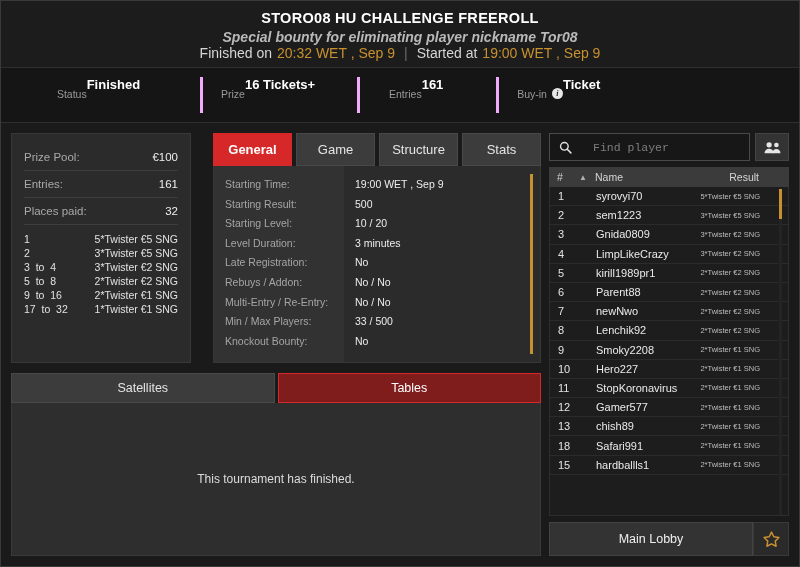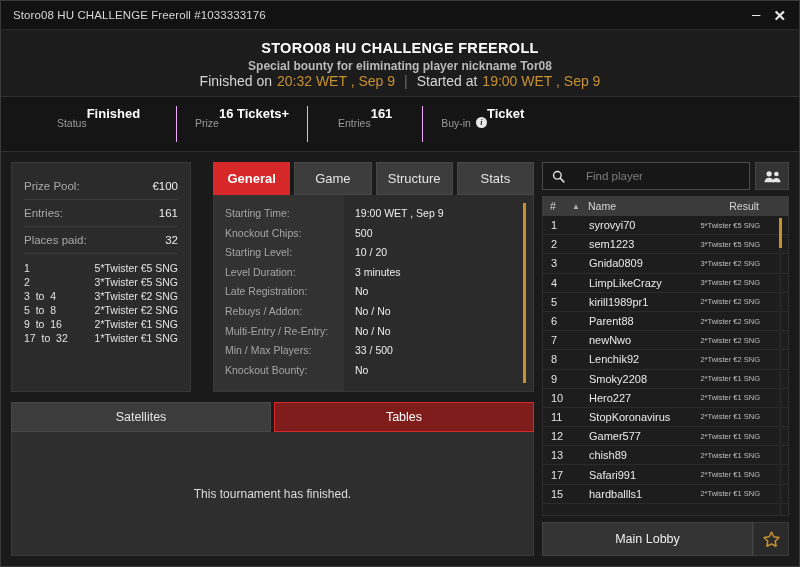--- a/index.html
+++ b/index.html
@@ -41,40 +41,40 @@
     display: flex; flex-direction: column;
     align-items: center; justify-content: center;
     border-bottom: 1px solid #2e2e2e;
     padding-top: 2px;
   }
   .hdr-title {
     font-size: 14.5px; font-weight: bold; color: #ffffff;
     letter-spacing: .3px; margin-bottom: 3px;
   }
   .hdr-sub {
-    font-size: 12px; color: #b9b9b9; font-weight: bold; 
+    font-size: 14px; color: #b9b9b9; font-weight: bold;  font-style: italic;
   }
   .hdr-times { font-size: 14px; color: #d6d6d6; display: flex; align-items: center; gap: 5px; }
   .amber { color: #c8912f; }
   .sep-pipe { color: #6a6a6a; padding: 0 4px; }
 
   
   .status-strip {
     flex: 0 0 55px;
     background: #151515;
     display: flex; align-items: center;
     padding: 0 20px;
     border-bottom: 1px solid #2e2e2e;
   }
   .stat-cell {
     padding: 0 18px; height: 36px;
     display: flex; flex-direction: row; justify-content: center;
     position: relative;
   }
-  .stat-cell + .stat-cell { border-left: 1px solid #f0abfc; }
+  .stat-cell + .stat-cell { border-left: 3px solid #f0abfc; margin-left: 24px; }
   .stat-cell.c1 { min-width: 155px; }
   .stat-cell.c2 { min-width: 105px; }
   .stat-cell.c3 { min-width: 115px; }
   .stat-cell.c4 { min-width: 110px; }
   .stat-label { font-size: 10.5px; color: #9a9a9a; margin-bottom: 3px; display: flex; align-items: center; gap: 5px; }
   .stat-value { font-size: 13px; color: #ffffff; font-weight: bold; }
   .info-badge {
     width: 11px; height: 11px; border-radius: 50%;
     background: #e8e8e8; color: #1c1c1c;
     font-size: 8px; font-style: italic; font-weight: bold;
@@ -148,21 +148,21 @@
 
   
   .right-col { flex: 1; display: flex; flex-direction: column; gap: 6px; }
   .search-row { display: flex; gap: 5px; height: 28px; }
   .search-box {
     flex: 1; background: #171717; border: 1px solid #4a4a4a;
     display: flex; align-items: center; padding: 0 9px; gap: 7px;
   }
   .search-box input {
     flex: 1; background: transparent; border: none; outline: none;
-    color: #e0e0e0; font-size: 11.5px; font-family: Liberation Sans, sans-serif; margin-left: 14px;
+    color: #e0e0e0; font-size: 11.5px; font-family: Liberation Mono, monospace; margin-left: 14px;
   }
   .search-box input::placeholder { color: #7e7e7e; }
   .people-btn {
     width: 34px; background: #333333; border: 1px solid #444;
     display: flex; align-items: center; justify-content: center; cursor: pointer;
   }
   .list-head {
     height: 20px; background: #3b3b3b; display: flex; align-items: center;
     font-size: 10.5px; color: #d5d5d5; padding: 0 8px;
   }
@@ -197,27 +197,20 @@
   .star-btn {
     width: 36px; background: #2a2a2a; border: 1px solid #3a3a3a;
     display: flex; align-items: center; justify-content: center; cursor: pointer;
   }
 </style>
 </head>
 <body>
 
 <div class="window">
 
-  <div class="titlebar">
-    <div class="titlebar-text">Storo08 HU CHALLENGE Freeroll #1033333176</div>
-    <div class="win-btns">
-      <span class="win-btn min">–</span>
-      <span class="win-btn close">✕</span>
-    </div>
-  </div>
 
   <div class="header">
     <div class="hdr-title">STORO08 HU CHALLENGE FREEROLL</div>
     <div class="hdr-sub">Special bounty for eliminating player nickname Tor08</div>
     <div class="hdr-times">
       <span>Finished on</span>
       <span class="amber">20:32 WET , Sep 9</span>
       <span class="sep-pipe">|</span>
       <span>Started at</span>
       <span class="amber">19:00 WET , Sep 9</span>
@@ -295,21 +288,21 @@
         <div class="detail-wrap">
           <div class="tabs">
             <div class="tab active">General</div>
             <div class="tab">Game</div>
             <div class="tab">Structure</div>
             <div class="tab">Stats</div>
           </div>
           <div class="detail-body">
             <div class="dl-col">
               <div class="d-row">Starting Time:</div>
-              <div class="d-row">Knockout Chips:</div>
+              <div class="d-row">Starting Result:</div>
               <div class="d-row">Starting Level:</div>
               <div class="d-row">Level Duration:</div>
               <div class="d-row">Late Registration:</div>
               <div class="d-row">Rebuys / Addon:</div>
               <div class="d-row">Multi-Entry / Re-Entry:</div>
               <div class="d-row">Min / Max Players:</div>
               <div class="d-row">Knockout Bounty:</div>
             </div>
             <div class="dv-col">
               <div class="d-row">19:00 WET , Sep 9</div>
@@ -439,21 +432,21 @@
             <span class="pr-name">Gamer577</span>
             <span class="pr-res">2*Twister €1 SNG</span>
           </div>
           <div class="prow">
             <span class="pr-num">13</span>
               <span class="pr-gap"></span>
             <span class="pr-name">chish89</span>
             <span class="pr-res">2*Twister €1 SNG</span>
           </div>
           <div class="prow">
-            <span class="pr-num">17</span>
+            <span class="pr-num">18</span>
               <span class="pr-gap"></span>
             <span class="pr-name">Safari991</span>
             <span class="pr-res">2*Twister €1 SNG</span>
           </div>
           <div class="prow">
             <span class="pr-num">15</span>
               <span class="pr-gap"></span>
             <span class="pr-name">hardballls1</span>
             <span class="pr-res">2*Twister €1 SNG</span>
           </div>

